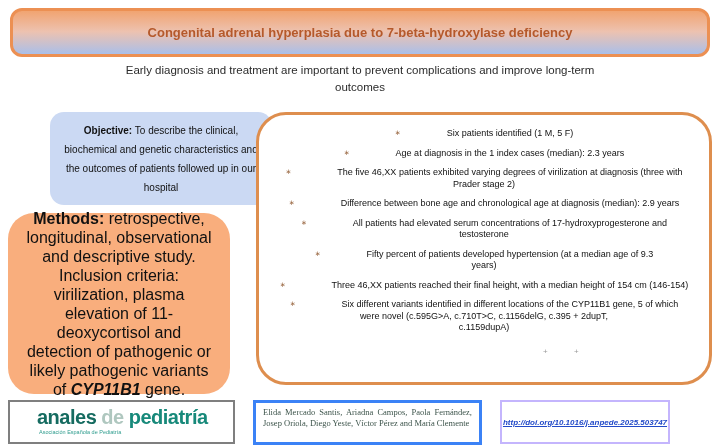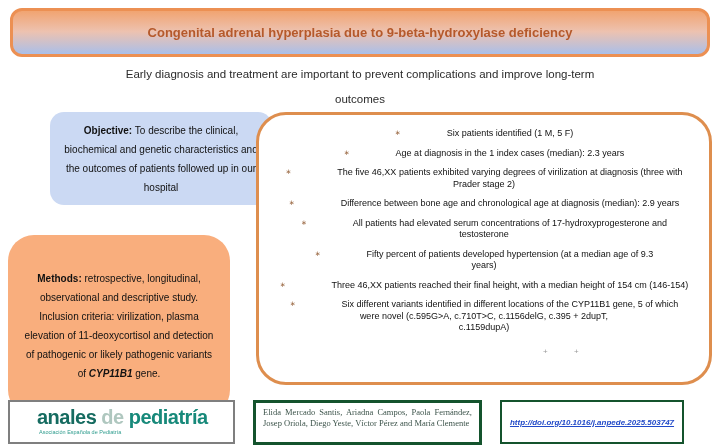--- a/index.html
+++ b/index.html
@@ -13,35 +13,35 @@
     position:absolute; left:10px; top:8px; width:694px; height:43px;
     border:3px solid #EC9053; border-radius:12px; box-sizing:content-box;
     background:linear-gradient(180deg,#F1A471 0%,#EDC2B0 48%,#AABFE9 100%);
     display:flex; align-items:center; justify-content:center;
   }
   .banner-title { font-weight:bold; font-size:13px; color:#B5592B; }
 
   
   .subtitle {
     position:absolute; top:62px; left:0; width:720px; text-align:center;
-    font-size:11.5px; line-height:25px; color:#2b2b2b; white-space:pre-line;
+    font-size:11.5px; line-height:17px; color:#2b2b2b; white-space:pre-line;
   }
 
   
   .objective-box {
     position:absolute; left:8px; top:112px; width:222px; height:93px;
     background:#CBD9F3; border-radius:14px; box-sizing:border-box;
     display:flex; align-items:center; justify-content:center;
     padding:0 13px; text-align:center; font-size:10px; line-height:19px; color:#111;margin-left:42px;
   }
   .methods-box {
     position:absolute; left:8px; top:213px; width:222px; height:181px;
     background:#F9AE7D; border-radius:26px; box-sizing:border-box;
     display:flex; align-items:center; justify-content:center;
-    padding:0 15px; text-align:center; font-size:10px; line-height:19px; color:#111;margin-top:22px;
+    padding:0 15px; text-align:center; font-size:16px; line-height:19px; color:#111;
   }
   .bold-label { font-weight:bold; }
   .gene-italic { font-style:italic; font-weight:bold; }
 
   
   .results-box {
     position:absolute; left:256px; top:112px; width:456px; height:273px;
     border:3px solid #DE8E4E; border-radius:30px; box-sizing:border-box;
     background:#ffffff; padding:12px 10px 0;
   }
@@ -59,40 +59,40 @@
     padding:4px 0 0 27px;
   }
   .logo-line { font-size:20px; font-weight:bold; letter-spacing:-0.5px; line-height:22px; }
   .logo-anales { color:#156B60; }
   .logo-de { color:#AFC7BF; }
   .logo-pediatria { color:#17897A; }
   .logo-tagline { font-size:5.5px; color:#2E9C8D; margin-top:1px; padding-left:2px; }
 
   .authors-box {
     position:absolute; left:253px; top:400px; width:229px; height:45px;
-    border:3px solid #14532d; box-sizing:border-box; background:#fff;
+    border:3px solid #3b82f6; box-sizing:border-box; background:#fff;
     padding:4px 7px; font-family:"Liberation Serif", serif;
     font-size:8.5px; line-height:11px; color:#3E554C; text-align:justify;
   }
 
   .doi-box {
-    position:absolute; left:500px; top:400px; width:184px; height:44px;
-    border:2px solid #14532d; box-sizing:border-box; background:#fff;
+    position:absolute; left:500px; top:400px; width:170px; height:44px;
+    border:2px solid #c4b5fd; box-sizing:border-box; background:#fff;
     display:flex; align-items:center; justify-content:center;
   }
   .doi-link {
     font-size:8px; font-weight:bold; font-style:italic;
     color:#2149C8; text-decoration:underline; cursor:pointer;
   }
 </style>
 </head>
 <body>
 
 <div class="banner">
-  <div class="banner-title">Congenital adrenal hyperplasia due to 9-beta-hydroxylase deficiency</div>
+  <div class="banner-title">Congenital adrenal hyperplasia due to 7-beta-hydroxylase deficiency</div>
 </div>
 
 <div class="subtitle">Early diagnosis and treatment are important to prevent complications and improve long-term
 outcomes</div>
 
 <div class="objective-box">
   <div>
     <span class="bold-label">Objective:</span><span> To describe the clinical, biochemical and genetic characteristics and the outcomes of patients followed up in our hospital</span>
   </div>
 </div>

